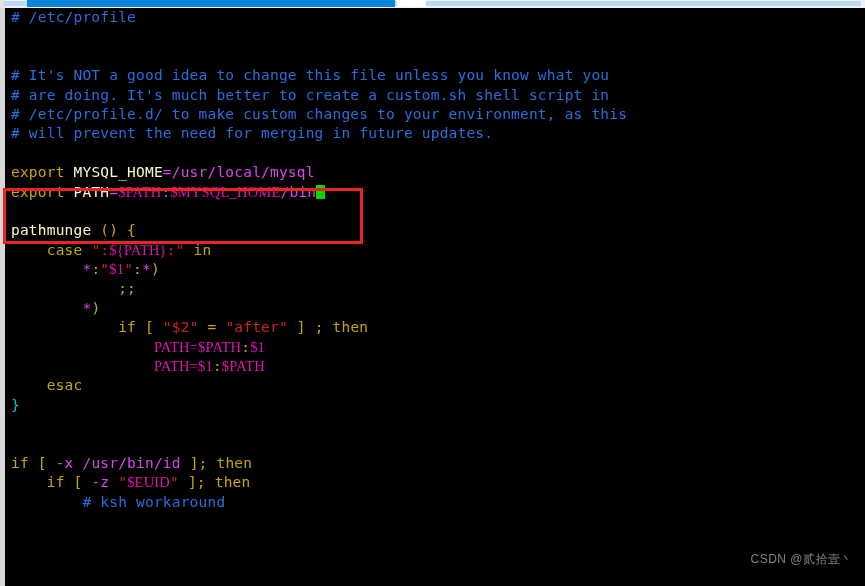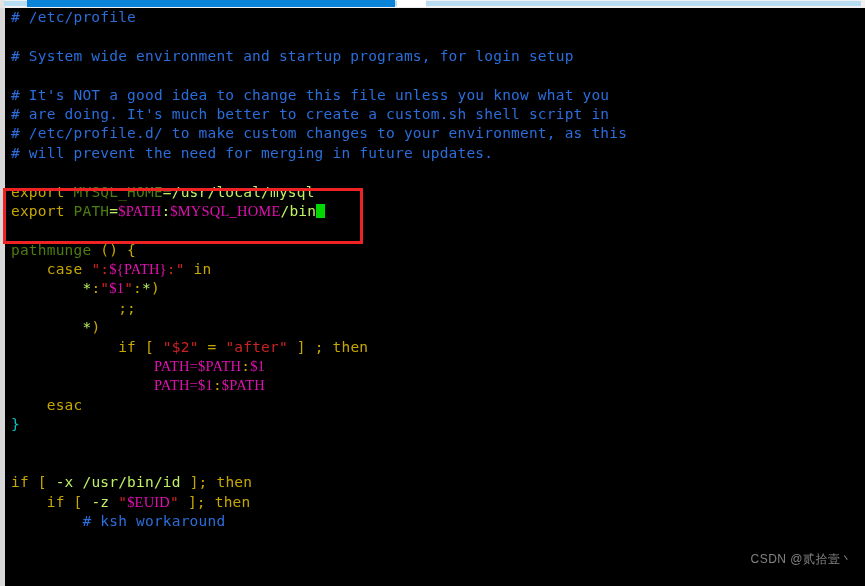--- a/index.html
+++ b/index.html
@@ -75,24 +75,24 @@
     font-size: 14.5px;
     letter-spacing: 0.2px;
     white-space: pre;
     padding-left: 6px;
     color: #cccccc;
   }
 
   
   .c-comment   { color: #2a6ddb; }          
   .c-keyword   { color: #c6a700; }          
-  .c-func      { color: #4d7c0f; text-align: center; }          
+  .c-func      { color: #fef9c3; text-align: center; }          
   .c-var       { color: #e010b0; font-family: Liberation Serif, serif; }          
   .c-string    { color: #cc2222; }          
-  .c-plain     { color: #bef264; }          
+  .c-plain     { color: #d946ef; }          
   .c-brace     { color: #c6a700; }
   .c-teal      { color: #00c5c7; }
   .cursor {
     display: inline-block;
     width: 8.6px;
     height: 14px;
     vertical-align: -2px;
     background: #00d800;
   }
 
@@ -131,21 +131,20 @@
     <div class="track"></div>
     <div class="thumb"></div>
     <div class="gap"></div>
   </div>
 
   <div id="gutter"></div>
 
   <div id="terminal">
       <div class="line"><span class="c-comment"># /etc/profile</span></div>
       <div class="line">&nbsp;</div>
-      <div class="line"><span class="c-comment"># System wide environment and startup programs, for login setup</span></div>
       <div class="line">&nbsp;</div>
       <div class="line"><span class="c-comment"># It's NOT a good idea to change this file unless you know what you</span></div>
       <div class="line"><span class="c-comment"># are doing. It's much better to create a custom.sh shell script in</span></div>
       <div class="line"><span class="c-comment"># /etc/profile.d/ to make custom changes to your environment, as this</span></div>
       <div class="line"><span class="c-comment"># will prevent the need for merging in future updates.</span></div>
       <div class="line">&nbsp;</div>
       <div class="line"><span class="c-keyword">export </span><span class="c-func">MYSQL_HOME</span><span class="c-plain">=/usr/local/mysql</span></div>
       <div class="line"><span class="c-keyword">export </span><span class="c-func">PATH</span><span class="c-plain">=</span><span class="c-var">$PATH</span><span class="c-plain">:</span><span class="c-var">$MYSQL_HOME</span><span class="c-plain">/bin</span><span class="cursor"></span></div>
       <div class="line">&nbsp;</div>
       <div class="line"><span class="c-func">pathmunge</span><span class="c-brace"> () {</span></div>

